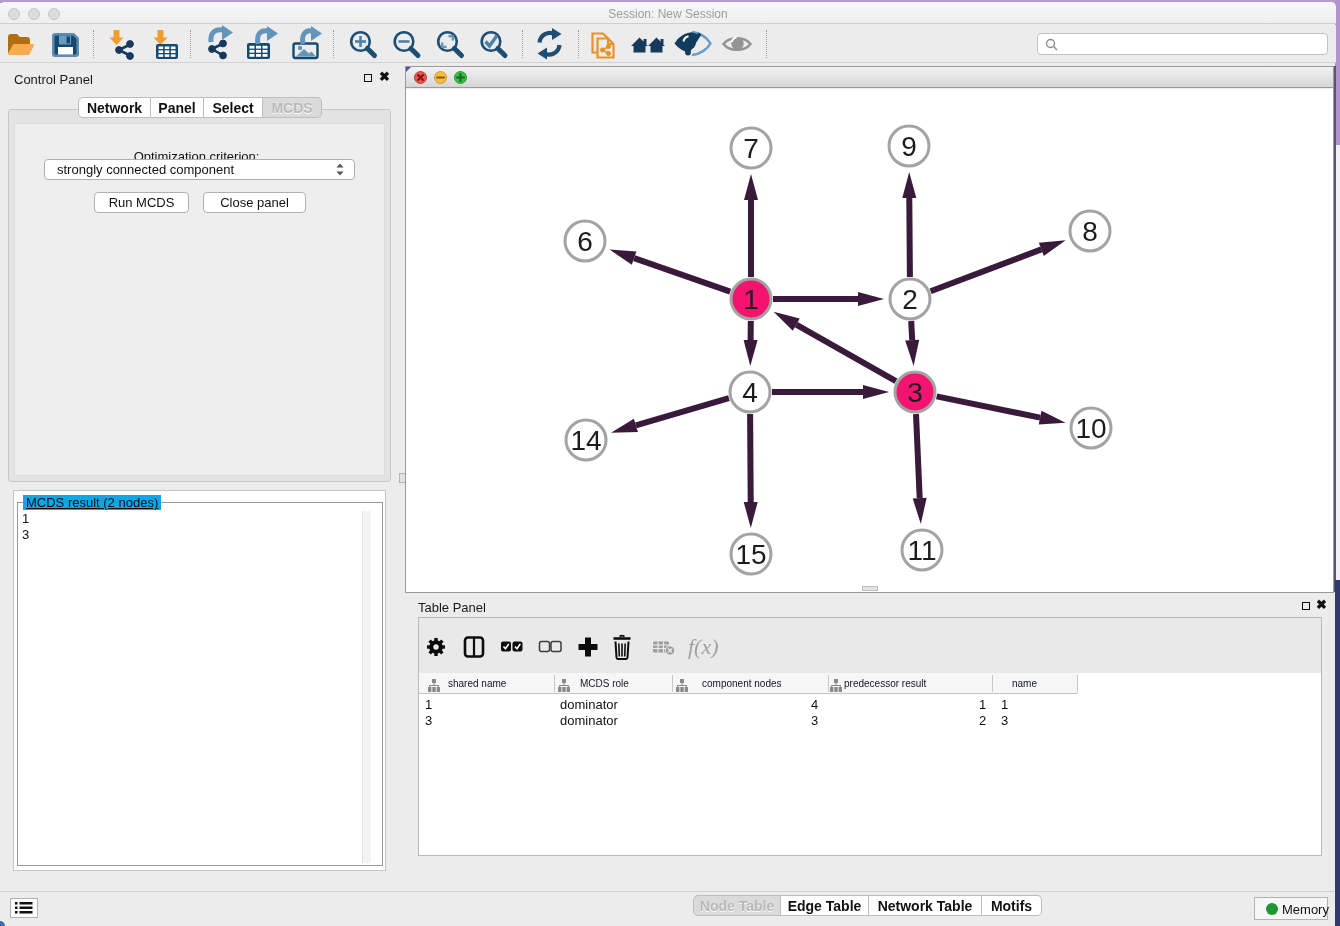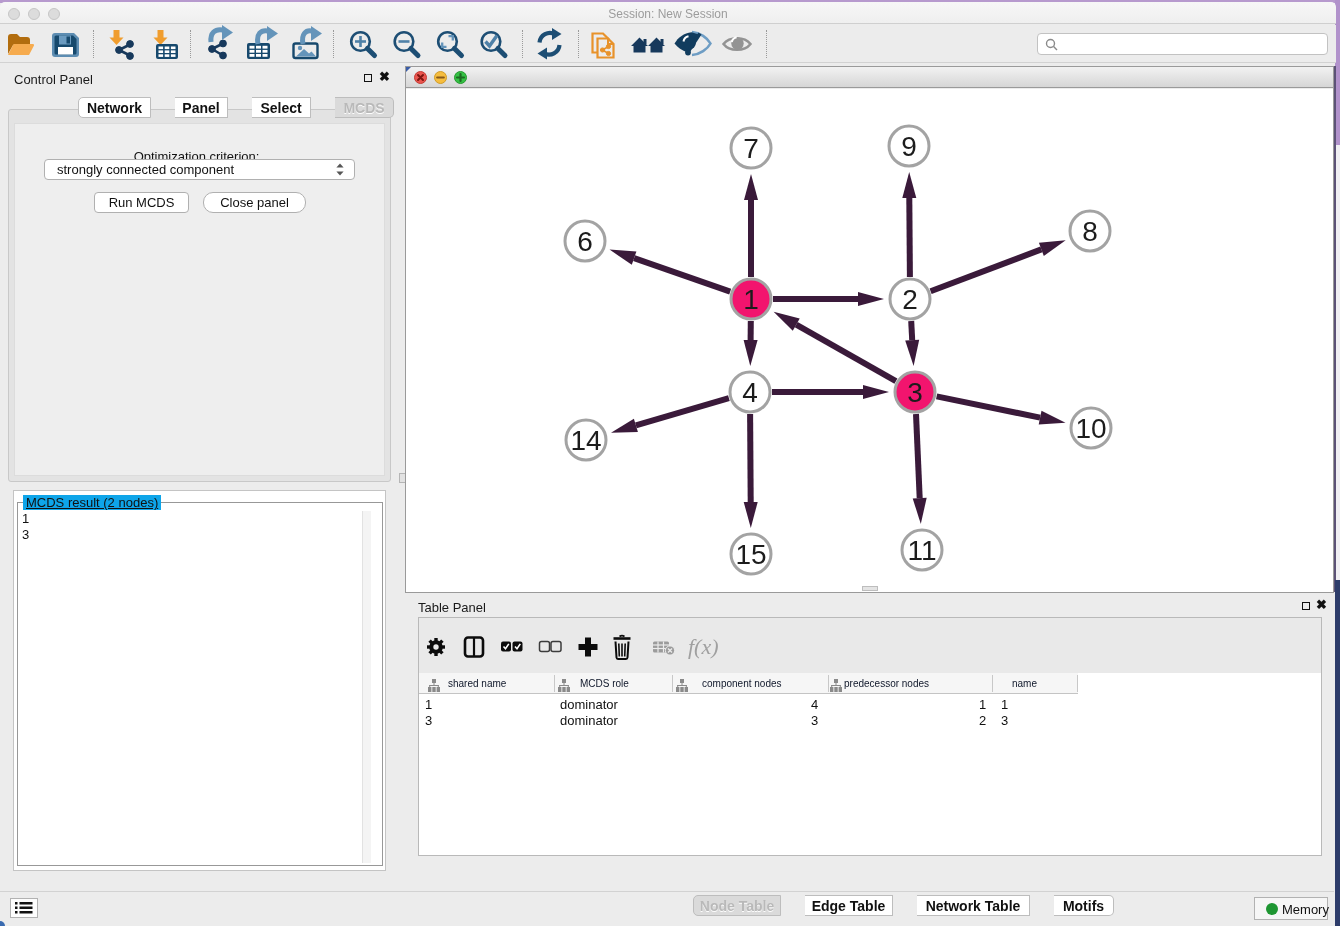--- a/index.html
+++ b/index.html
@@ -21,21 +21,21 @@
 
 
 #toolbar { left:0; top:25px; width:1336px; height:38px; background:#ececec; border-bottom:1px solid #d2d2d2; }
 .sep { position:absolute; top:30px; height:28px; width:1px; border-left:1px dotted #9a9a9a; }
 #searchbox { left:1037px; top:33px; width:291px; height:22px; background:#fff; border:1px solid #c2c2c2; border-radius:4px; }
 
 
 #cp-title { left:14px; top:72px; font-size:13px; color:#1a1a1a; }
 .winbtn-sq { position:absolute; width:8px; height:8px; border:1.5px solid #111; }
 .winbtn-x { position:absolute; font-size:13px; font-weight:bold; color:#111; }
-.tabrow { position:absolute; display:flex; z-index:5;gap:24px; }
+.tabrow { position:absolute; display:flex; z-index:5; }
 .tab { height:21px; background:#fff; border:1px solid #bdbdbd; border-left:none; font-size:14px; font-weight:bold; color:#111; text-align:center; line-height:20px; }
 .tab.first { border-left:1px solid #bdbdbd; border-radius:5px 0 0 5px; }
 .tab.last { border-radius:0 5px 5px 0; }
 .tab.sel { background:#dadada; color:#b9b9b9; text-shadow:0 1px 0 #fdfdfd; }
 #cp-panel { left:8px; top:109px; width:383px; height:373px; background:#e3e3e3; border:1px solid #c8c8c8; border-radius:3px; }
 #cp-inner { left:14px; top:123px; width:371px; height:353px; background:#eeeeee; border:1px solid #dcdcdc; }
 #opt-label { left:0px; top:149px; width:393px; text-align:center; font-size:13px; color:#111; }
 #dropdown { left:44px; top:159px; width:311px; height:21px; background:#fff; border:1px solid #b0b0b0; border-radius:4px; font-size:13px; color:#111; line-height:19px; padding-left:12px; }
 .btn { position:absolute; height:21px; background:#fff; border:1px solid #b0b0b0; border-radius:4px; font-size:13px; color:#111; text-align:center; line-height:19px; }
 #mcds-white { left:13px; top:490px; width:373px; height:381px; background:#fff; border:1px solid #c4c4c4; }
@@ -312,21 +312,21 @@
 <div class="abs" id="cp-panel"></div>
 <div class="abs" id="cp-inner"></div>
 <div class="abs" id="opt-label">Optimization criterion:</div>
 <div class="abs" id="dropdown">strongly connected component
   <svg width="10" height="13" style="position:absolute;right:9px;top:3px;" viewBox="0 0 10 13">
       <polygon points="5,0.5 8.6,4.4 1.4,4.4" fill="#555"></polygon>
       <polygon points="5,12.5 8.6,8.6 1.4,8.6" fill="#555"></polygon>
     </svg>
 </div>
 <div class="btn" style="left:94px; top:192px; width:95px;">Run MCDS</div>
-<div class="btn" style="left:203px; top:192px; width:103px;border-radius:10px;">Close panel</div>
+<div class="btn" style="left:203px; top:192px; width:103px;">Close panel</div>
 <div class="abs" id="mcds-white"></div>
 <div class="abs" id="mcds-field"></div>
 <div class="abs" id="mcds-label">MCDS result (2 nodes)</div>
 <div class="abs" id="mcds-scroll"></div>
 <div class="abs" id="mcds-text">1<br>3</div>
 <div class="abs" id="divider-h"></div>
 
 <div class="abs" id="netwin">
   <div class="abs" id="nw-title">
     <div class="mac" style="left:8px; background:#ea564f; border:1px solid #c33b34;">
@@ -437,21 +437,21 @@
     </g>
   </defs>
   <use href="#sitemap" x="9"></use>
   <use href="#sitemap" x="139"></use>
   <use href="#sitemap" x="257"></use>
   <use href="#sitemap" x="411"></use>
 </svg>
 <div class="th-label" style="left:448px;">shared name</div>
 <div class="th-label" style="left:580px;">MCDS role</div>
 <div class="th-label" style="left:702px;">component nodes</div>
-<div class="th-label" style="left:844px;">predecessor nodes</div>
+<div class="th-label" style="left:844px;">predecessor result</div>
 <div class="th-label" style="left:1012px;">name</div>
 <div class="td" style="left:425px; top:697px;">1</div>
 <div class="td" style="left:560px; top:697px;">dominator</div>
 <div class="td" style="left:811px; top:697px;">4</div>
 <div class="td" style="left:979px; top:697px;">1</div>
 <div class="td" style="left:1001px; top:697px;">1</div>
 <div class="td" style="left:425px; top:713px;">3</div>
 <div class="td" style="left:560px; top:713px;">dominator</div>
 <div class="td" style="left:811px; top:713px;">3</div>
 <div class="td" style="left:979px; top:713px;">2</div>

